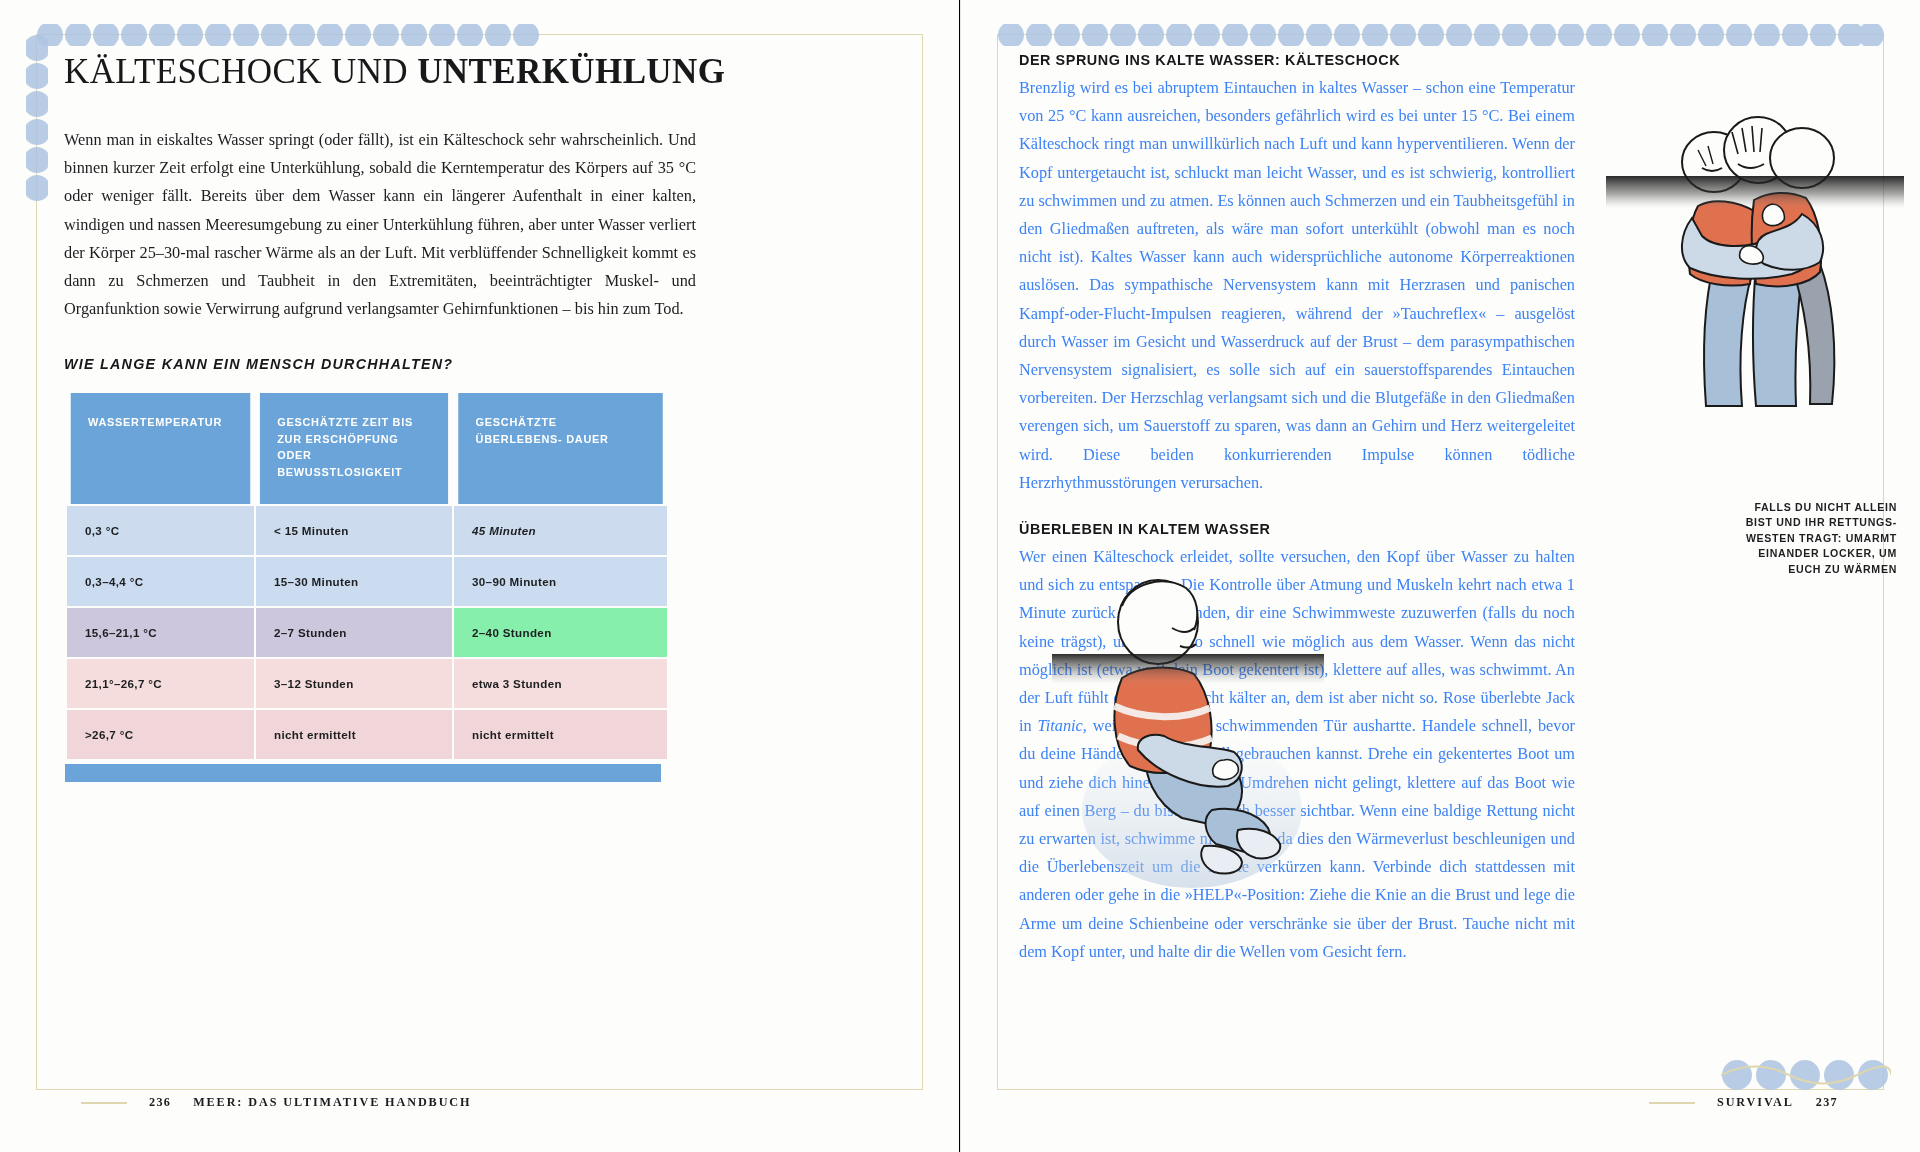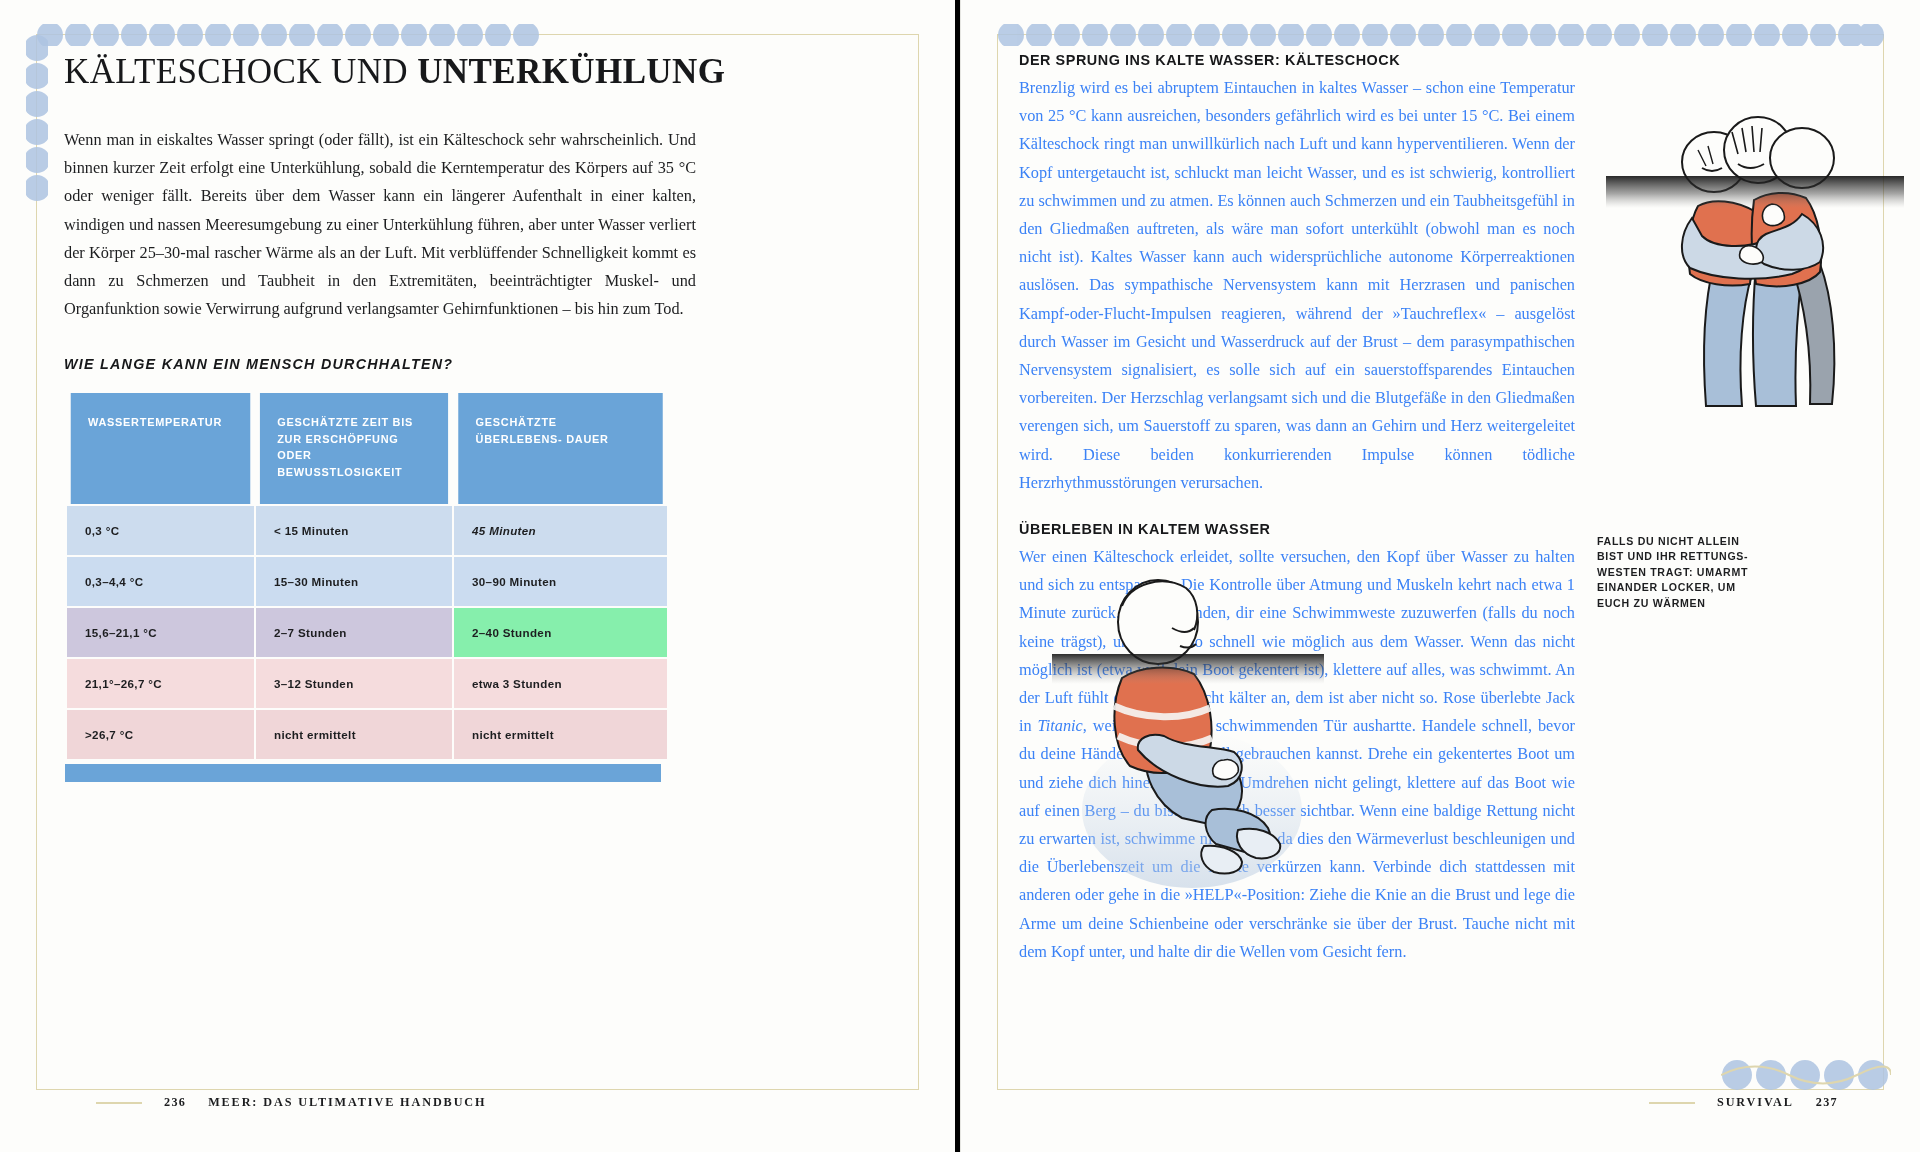--- a/index.html
+++ b/index.html
@@ -5,21 +5,21 @@
   * { box-sizing: border-box; margin: 0; padding: 0; }
   html, body {
     width: 1920px; height: 1152px;
     background: #ffffff;
     font-family: "Liberation Serif", serif;
     overflow: hidden;
   }
   .spread { position: relative; width: 1920px; height: 1152px; display: flex; background:#fdfdfc; }
 
   .page { position: relative; width: 960px; height: 1152px; background: #fdfdfb; }
-  .page-left  { border-right: 5px solid #000000; }
+  .page-left  { border-right: 1px solid #000000; }
   .page-right { border-left: 1px solid #e6e6e2; }
 
   
   .frame {
     position: absolute;
     border: 1.5px solid #ded6ae;
     pointer-events: none;
   }
   .page-left .frame  { left: 36px;  top: 34px; right: 36px;  bottom: 62px; }
   .page-right .frame { left: 36px;  top: 34px; right: 36px;  bottom: 62px; }
@@ -106,21 +106,21 @@
   
   .pg-footer {
     position: absolute; bottom: 42px;
     font-family: "Liberation Serif", serif;
     font-size: 12.2px; font-weight: bold;
     letter-spacing: 1.9px; color: #1c1d1f;
     display: flex; align-items: center; gap: 22px;
   }
   .pg-footer .rule { width: 46px; height: 2px; background: #ded6ae; }
   .pg-footer .num { letter-spacing: 1.3px; }
-  .footer-left  { left: 96px; }
+  .footer-left  { left: 81px; }
   .footer-right { right: 82px; }
 
   
   .content-right { position: absolute; left: 58px; top: 52px; width: 556px; }
   h3.sec-heading {
     font-family: "Liberation Sans", sans-serif;
     font-size: 14.4px;
     font-weight: bold;
     letter-spacing: 0.55px;
     color: #17181a;
@@ -135,23 +135,22 @@
     text-align: justify;
   }
   p.body-right i { font-style: italic; }
 
   
   .caption {
     position: absolute;
     font-family: "Liberation Sans", sans-serif;
     font-size: 10.6px; font-weight: bold;
     letter-spacing: 0.7px; line-height: 15.4px;
-    color: #1d1e20; text-align: left;
+    color: #1d1e20; text-align: right;
     white-space: pre-line;
-    margin-top: 34px;
   }
   .caption-hug  { left: 1597px; top: 500px; width: 300px; }
   .caption-help { left: 1040px; top: 908px; width: 300px; }
 
   
   .illus { position: absolute; }
   .illus-hug  { left: 1606px; top: 88px;  width: 298px; height: 320px; }
   .illus-help { left: 1052px; top: 560px; width: 272px; height: 330px; }
 </style>
 </head>

